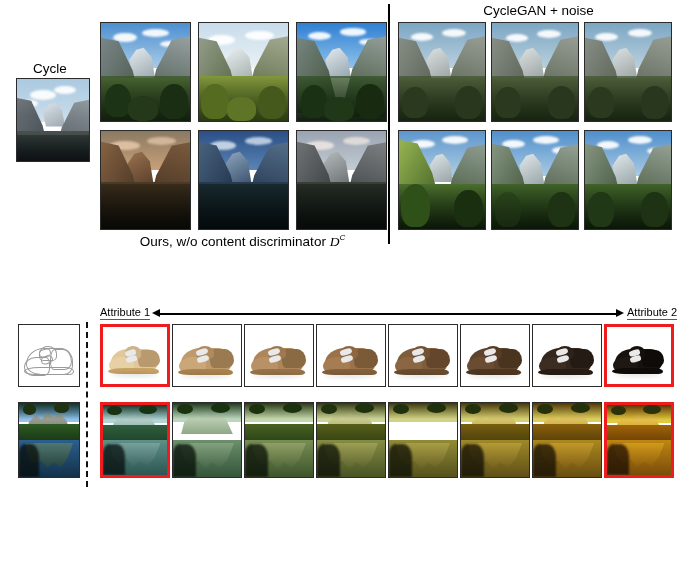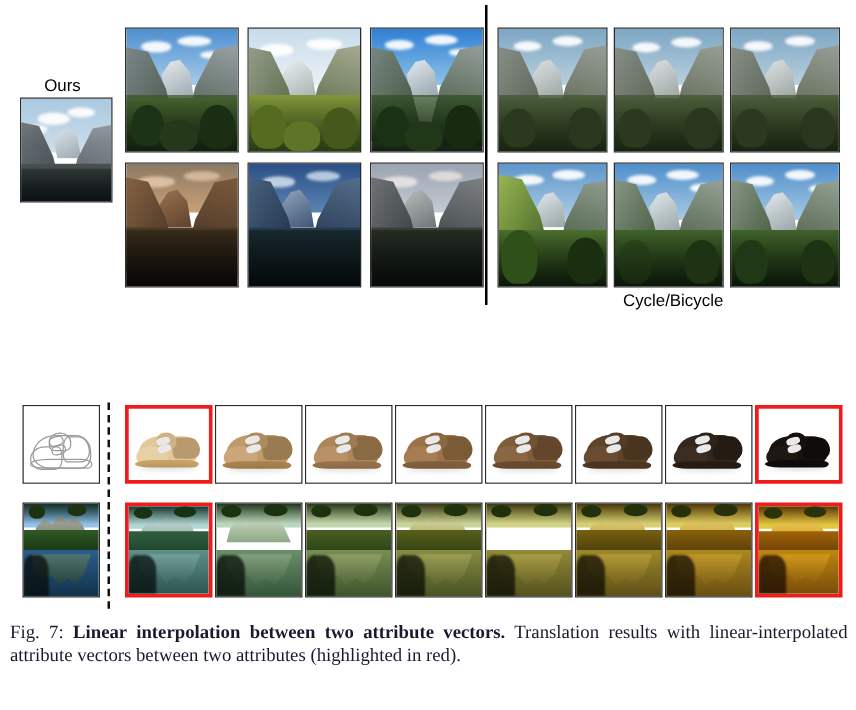--- a/index.html
+++ b/index.html
@@ -89,24 +89,25 @@
   .mathit{font-family:"Liberation Serif",serif;font-style:italic;}
   .sup{font-size:8px;vertical-align:super;font-style:italic;}
 </style>
 </head>
 <body>
 
 <div class="page">
 
   <div class="abs" style="left:0;top:0;width:685px;height:255px;">
 
+    <div class="sanslbl abs" style="left:396px;top:4px;width:285px;">CycleGAN + noise</div>
 
     <div class="vline" style="left:388px;top:4px;height:240px;"></div>
 
-    <div class="sanslbl abs" style="left:10px;top:62px;width:80px;">Ours</div>
+    <div class="sanslbl abs" style="left:10px;top:62px;width:80px;">Cycle</div>
     <div class="frame" style="left:16px;top:78px;width:74px;height:84px;">
       <div class="scene">
         <div class="sky" style="background:linear-gradient(#9fc2dd,#cfe0ec);height:52%;"></div>
         <div class="cloud" style="left:18%;top:14%;width:36%;height:12%;"></div>
         <div class="cloud" style="left:52%;top:8%;width:30%;height:10%;"></div>
         <div class="cloud" style="left:5%;top:26%;width:24%;height:8%;"></div>
         <div class="dome" style="background:linear-gradient(150deg,#dfe6ec,#9aa6ae);left:34%;top:28%;width:34%;height:30%;"></div>
         <div class="wallL" style="background:linear-gradient(120deg,#6b7378,#3e474c);top:22%;"></div>
         <div class="wallR" style="background:linear-gradient(200deg,#8e979d,#454d52);top:24%;"></div>
         <div class="floor" style="background:linear-gradient(#4a524f,#20262a);height:36%;"></div>
@@ -289,26 +290,35 @@
         <div class="dome" style="background:linear-gradient(150deg,#e4ebee,#98a5a8);left:30%;top:22%;width:32%;height:32%;"></div>
         <div class="wallL" style="background:linear-gradient(120deg,#8b9a88,#34482c);top:12%;"></div>
         <div class="wallR" style="background:linear-gradient(200deg,#98a498,#32462a);top:12%;"></div>
         <div class="floor" style="background:linear-gradient(#62853f,#1e3212);height:46%;"></div>
         <div class="forest" style="background:linear-gradient(rgba(52,86,34,.72),rgba(10,22,8,.98));"></div>
         <div class="treeclump" style="left:4%;bottom:2%;width:30%;height:36%;background:#213816;"></div>
         <div class="treeclump" style="right:3%;bottom:2%;width:32%;height:36%;background:#1d3313;"></div>
       </div>
     </div>
 
-    <div class="sanslbl abs" style="left:396px;top:234px;width:285px;">Cycle/Bicycle</div>
+    <div class="sanslbl abs" style="left:100px;top:234px;width:285px;">
+      <span>Ours, w/o content discriminator </span><span class="mathit">D</span><span class="sup">C</span>
+    </div>
   </div>
 
 
   <div class="abs" style="left:0;top:302px;width:685px;height:188px;">
 
+    <div class="arrowrow" style="left:100px;top:4px;width:578px;height:14px;">
+      <span class="abs attr-ul" style="left:0;top:0;">Attribute 1</span>
+      <span class="arrowhead ah-left" style="left:52px;"></span>
+      <div class="arrowline" style="left:58px;width:458px;"></div>
+      <span class="arrowhead ah-right" style="left:516px;"></span>
+      <span class="abs attr-ul" style="left:527px;top:0;">Attribute 2</span>
+    </div>
 
     <div class="dashline" style="left:86px;top:20px;height:165px;"></div>
 
     <div class="frame" style="left:18px;top:22px;width:62px;height:63px;background:#fff;">
       <div class="shoe sketch">
         <div class="shoe-body"></div>
         <div class="shoe-toe"></div>
         <div class="shoe-heel"></div>
         <div class="shoe-sole"></div>
         <div class="shoe-tongue"></div>
@@ -535,17 +545,14 @@
         <div class="lk-refl" style="background:linear-gradient(#d4a433,#785617);"></div>
         <div class="lk-canopy" style="background:linear-gradient(rgba(62,42,8,.92),rgba(62,42,8,0));"></div>
         <div class="leaf" style="left:6%;top:1%;width:24%;height:14%;"></div>
         <div class="leaf" style="left:56%;top:0%;width:28%;height:13%;"></div>
         <div class="lk-dark"></div>
         <div class="hz" style="background:#b57708;mix-blend-mode:soft-light;opacity:.55;"></div>
       </div>
     </div>
   </div>
 
-  <div class="cap" style="left:8px;top:497px;width:670px;">
-    <span>Fig. 7: </span><b>Linear interpolation between two attribute vectors.</b><span> Translation results with linear-interpolated attribute vectors between two attributes (highlighted in red).</span>
-  </div>
 
 </div>
 
 </body></html>

